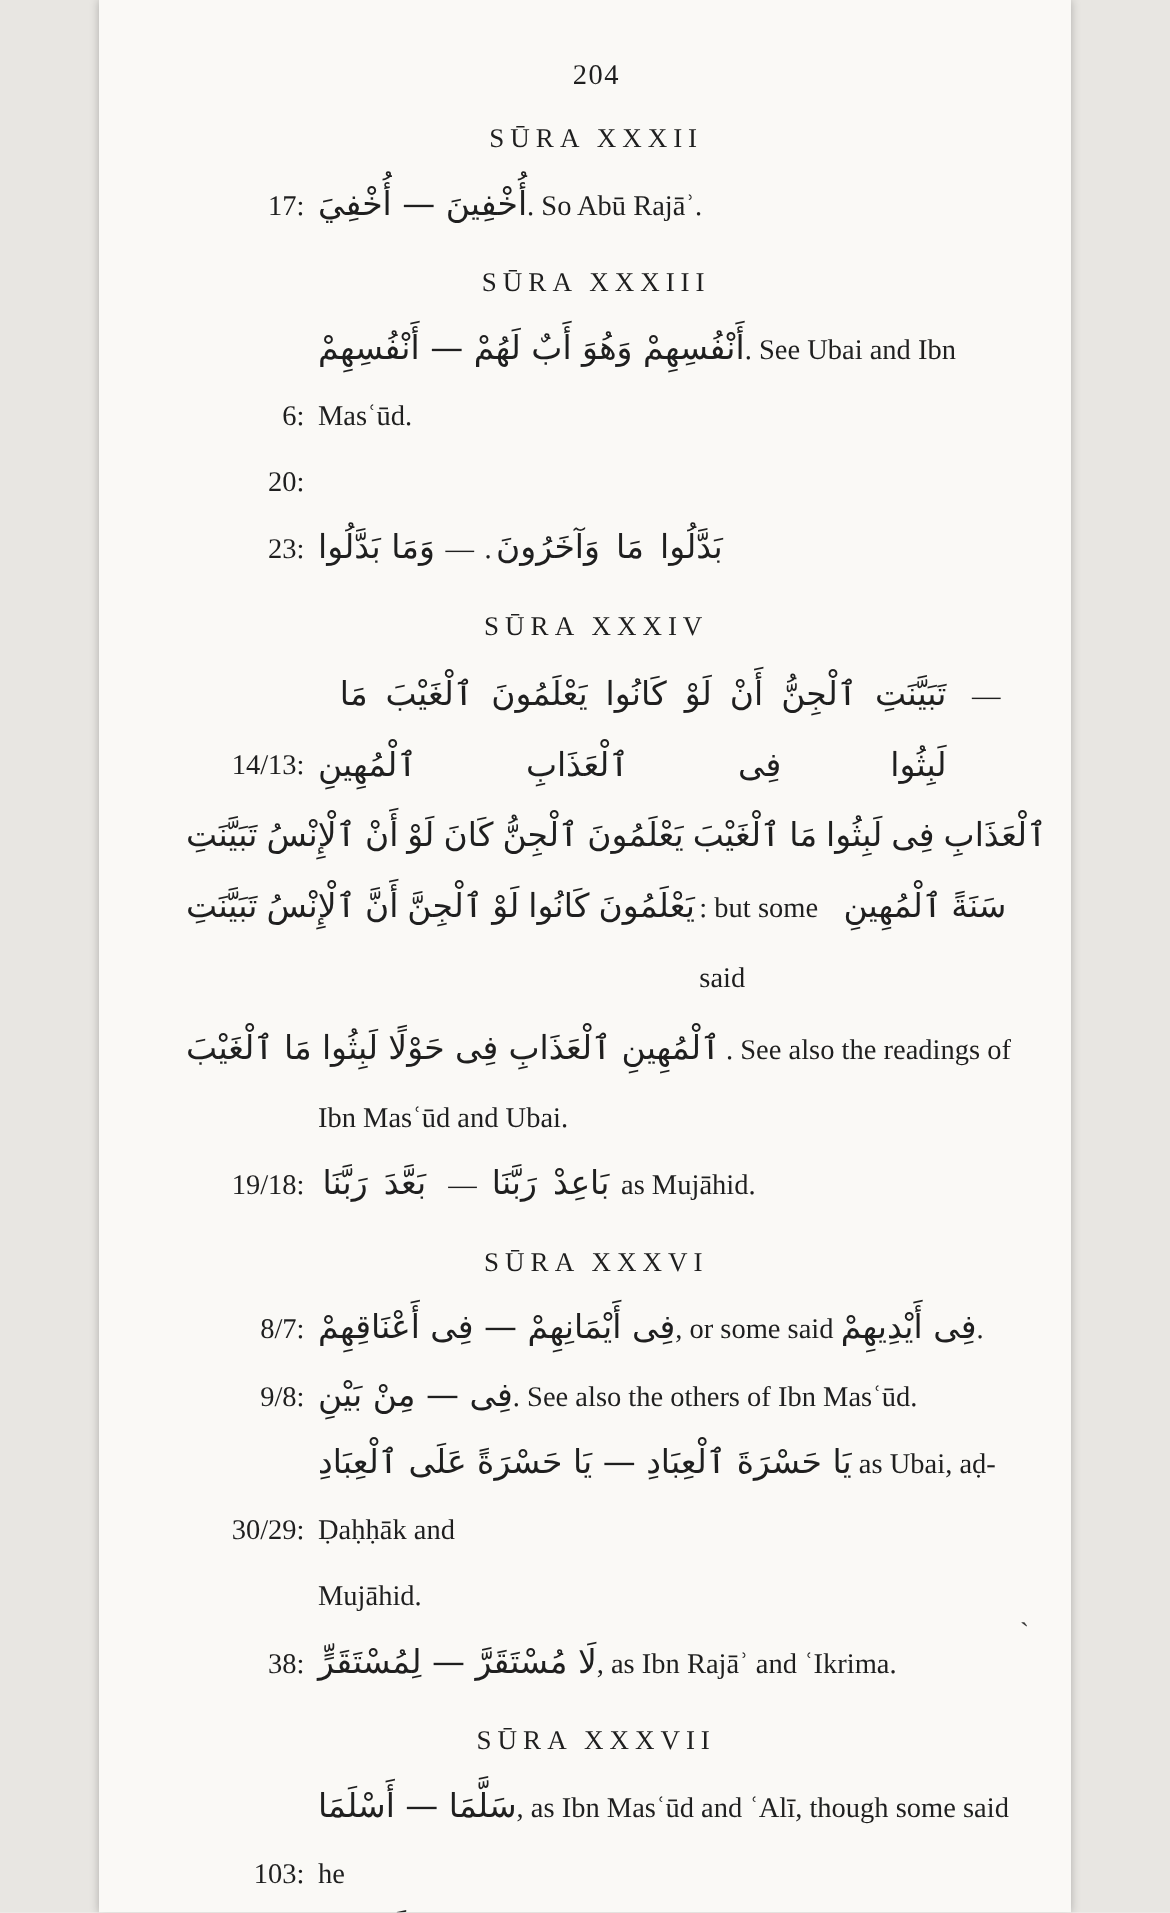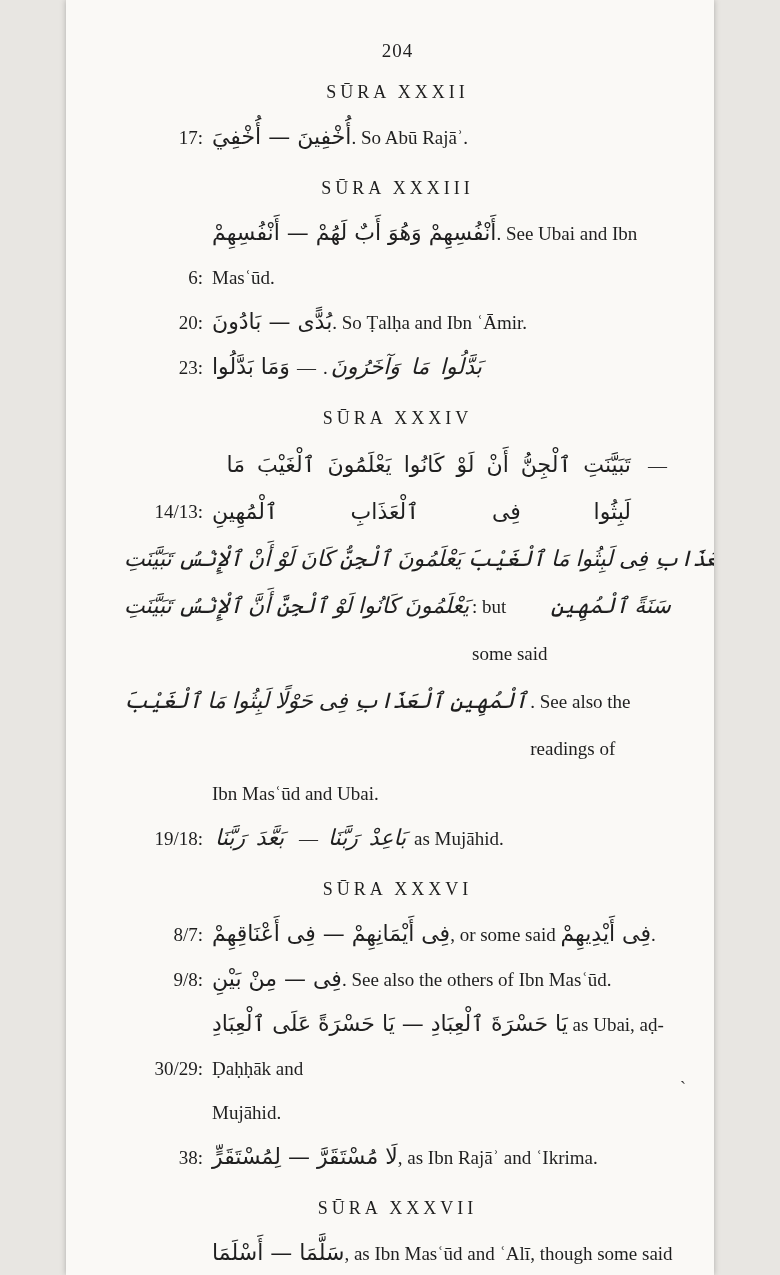--- a/index.html
+++ b/index.html
@@ -50,21 +50,21 @@
   }
   .line.spread .arg{display:contents;}
   .ar{
     font-family:"DejaVu Sans",sans-serif;
     font-size:22px;
     unicode-bidi:isolate;
   }
   .big .ar{word-spacing:5px;}
   .ar.fill{flex:1 1 auto;text-align-last:justify;margin-right:10px;}
   .aw{unicode-bidi:isolate;}
-  .arg .aw{margin:0 3px;font-style:italic;}
+  .arg .aw{margin:0 3px;}
   .dash{margin:0 7px;}
   .en{font-size:19px;}
   .stray{
     position:absolute;
     right:28px;top:1078px;
     font-size:18px;
     color:#3a3a3a;
   }
 </style>
 </head>
@@ -78,21 +78,20 @@
         <span class="lbl">17:</span>
         <span class="body"><span class="ar" dir="rtl">أُخْفِينَ — أُخْفِيَ</span><span class="en">. So Abū Rajāʾ.</span></span>
       </div>
       <div class="h">SŪRA XXXIII</div>
       <div class="line">
         <span class="lbl">6:</span>
         <span class="body"><span class="ar" dir="rtl">أَنْفُسِهِمْ وَهُوَ أَبٌ لَهُمْ — أَنْفُسِهِمْ</span><span class="en">. See Ubai and Ibn Masʿūd.</span></span>
       </div>
       <div class="line">
         <span class="lbl">20:</span>
-        <span class="body"><span class="ar" dir="rtl">بُدًّى — بَادُونَ</span><span class="en">. So Ṭalḥa and Ibn ʿĀmir.</span></span>
       </div>
       <div class="line">
         <span class="lbl">23:</span>
         <span class="body"><span class="ar" dir="rtl">وَمَا بَدَّلُوا</span><span class="dash">—</span><span class="en">.</span><span class="arg"><span class="ar aw" dir="rtl">وَآخَرُونَ</span> <span class="ar aw" dir="rtl">مَا</span> <span class="ar aw" dir="rtl">بَدَّلُوا</span> </span></span>
       </div>
       <div class="h">SŪRA XXXIV</div>
       <div class="line spread big">
         <span class="lbl">14/13:</span>
         <span class="body">
           <span class="ar fill" dir="rtl">تَبَيَّنَتِ ٱلْجِنُّ أَنْ لَوْ كَانُوا يَعْلَمُونَ ٱلْغَيْبَ مَا لَبِثُوا فِى ٱلْعَذَابِ ٱلْمُهِينِ</span>

